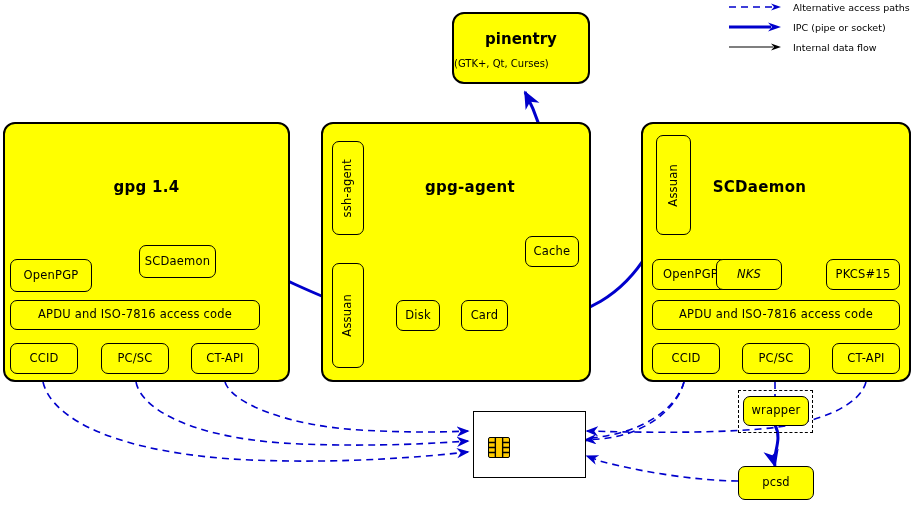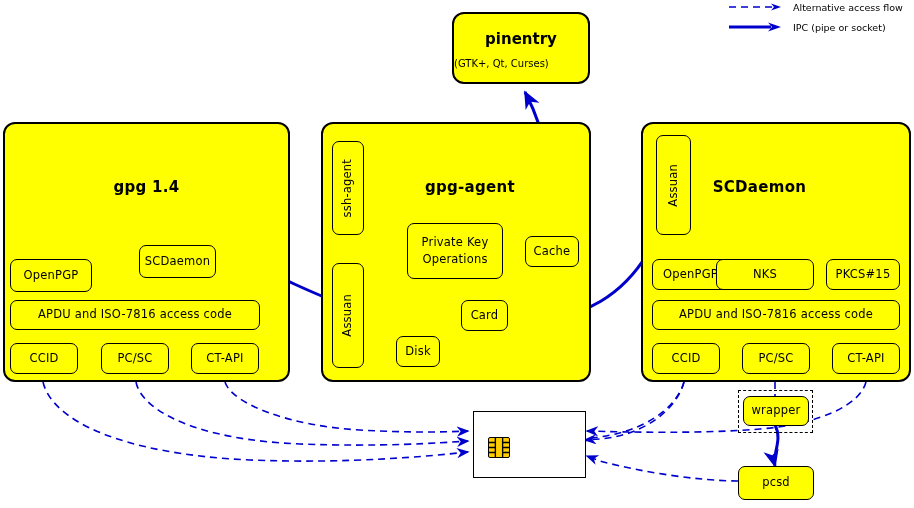--- a/index.html
+++ b/index.html
@@ -87,31 +87,38 @@
 
       <path d="M775,382 L775,396"></path>
     </g>
   </svg>
 
   <div class="legend-row" style="left:727px;top:0px;">
     <svg width="58" height="14">
       <path d="M2,7 L46,7" stroke="#0000cc" stroke-width="1.7" fill="none" stroke-dasharray="7,5"></path>
       <path d="M44,3.4 L54,7 L44,10.6 L47,7 z" fill="#0000cc"></path>
     </svg>
-    <span class="legend-label">Alternative access flow</span>
+    <span class="legend-label">Alternative access paths</span>
   </div>
 
   <div class="legend-row" style="left:727px;top:20px;">
     <svg width="58" height="14">
       <path d="M2,7 L44,7" stroke="#0000cc" stroke-width="3" fill="none"></path>
       <path d="M41,2.4 L54,7 L41,11.6 L45,7 z" fill="#0000cc"></path>
     </svg>
     <span class="legend-label">IPC (pipe or socket)</span>
   </div>
 
+  <div class="legend-row" style="left:727px;top:40px;">
+    <svg width="58" height="14">
+      <path d="M2,7 L46,7" stroke="#000" stroke-width="1.2" fill="none"></path>
+      <path d="M44,3.6 L54,7 L44,10.4 L47,7 z" fill="#000"></path>
+    </svg>
+    <span class="legend-label">Internal data flow</span>
+  </div>
 
   <div class="box bigbox" style="left:452px;top:12px;width:138px;height:72px;">
     <div style="position:absolute;left:0;right:0;top:16px;text-align:center;" class="pin-main">pinentry</div>
     <div style="position:absolute;left:0;right:0;top:44px;text-align:left;" class="pin-sub">(GTK+, Qt, Curses)</div>
   </div>
 
   <div class="box bigbox" style="left:3px;top:122px;width:287px;height:260px;"></div>
   <div class="title" style="left:3px;top:178px;width:287px;">gpg 1.4</div>
 
   <div class="box node" style="left:139px;top:245px;width:77px;height:33px;">
@@ -140,48 +147,44 @@
   <div class="title" style="left:350px;top:178px;width:240px;">gpg-agent</div>
 
   <div class="box node" style="left:332px;top:141px;width:32px;height:94px;">
     <span class="vert">ssh-agent</span>
   </div>
 
   <div class="box node" style="left:332px;top:263px;width:32px;height:105px;">
     <span class="vert">Assuan</span>
   </div>
 
-  <div class="box node" style="left:407px;top:223px;width:96px;height:56px;flex-direction:column;">
-    <span>Private Key</span>
-    <span style="margin-top:4px;">Operations</span>
-  </div>
 
   <div class="box node" style="left:525px;top:236px;width:54px;height:31px;">
     <span>Cache</span>
   </div>
 
-  <div class="box node" style="left:396px;top:300px;width:44px;height:31px;margin-top:36px;">
+  <div class="box node" style="left:396px;top:300px;width:44px;height:31px;">
     <span>Disk</span>
   </div>
 
   <div class="box node" style="left:461px;top:300px;width:47px;height:31px;">
     <span>Card</span>
   </div>
 
   <div class="box bigbox" style="left:641px;top:122px;width:270px;height:260px;"></div>
   <div class="title" style="left:644px;top:178px;width:231px;">SCDaemon</div>
 
   <div class="box node" style="left:656px;top:135px;width:35px;height:100px;">
     <span class="vert">Assuan</span>
   </div>
 
   <div class="box node" style="left:652px;top:259px;width:77px;height:31px;">
     <span>OpenPGP</span>
   </div>
-  <div class="box node" style="left:716px;top:259px;width:98px;height:31px;">
+  <div class="box node" style="left:716px;top:259px;width:66px;height:31px;font-style:italic;">
     <span>NKS</span>
   </div>
   <div class="box node" style="left:826px;top:259px;width:74px;height:31px;">
     <span>PKCS#15</span>
   </div>
 
   <div class="box node" style="left:652px;top:300px;width:248px;height:30px;">
     <span>APDU and ISO-7816 access code</span>
   </div>
 

